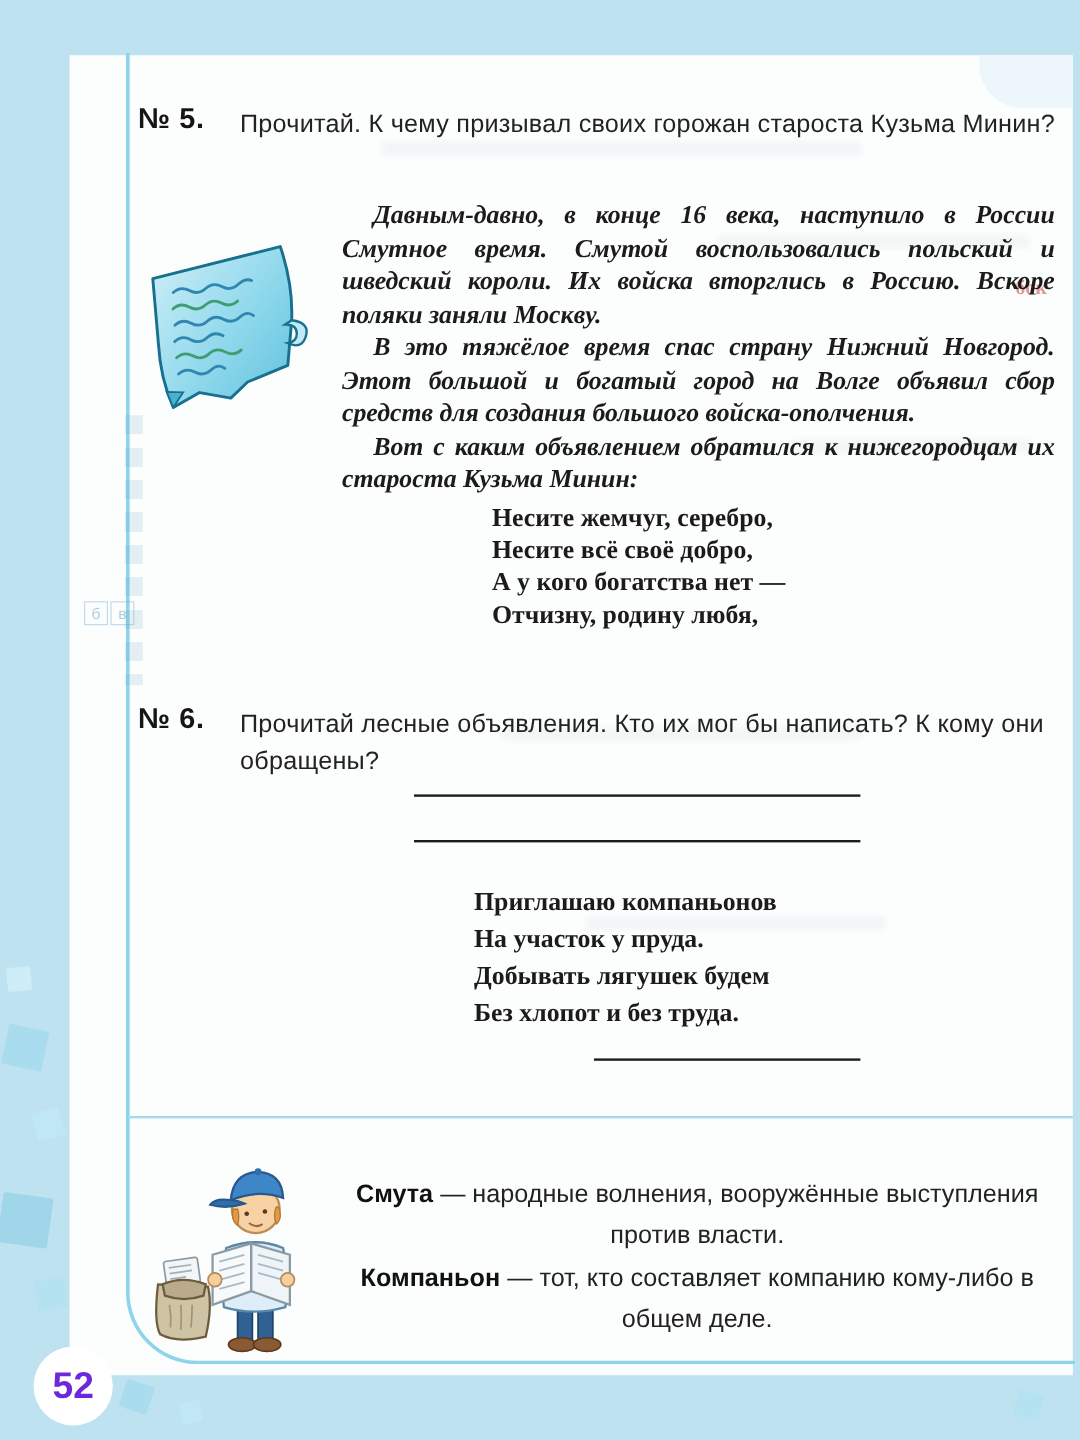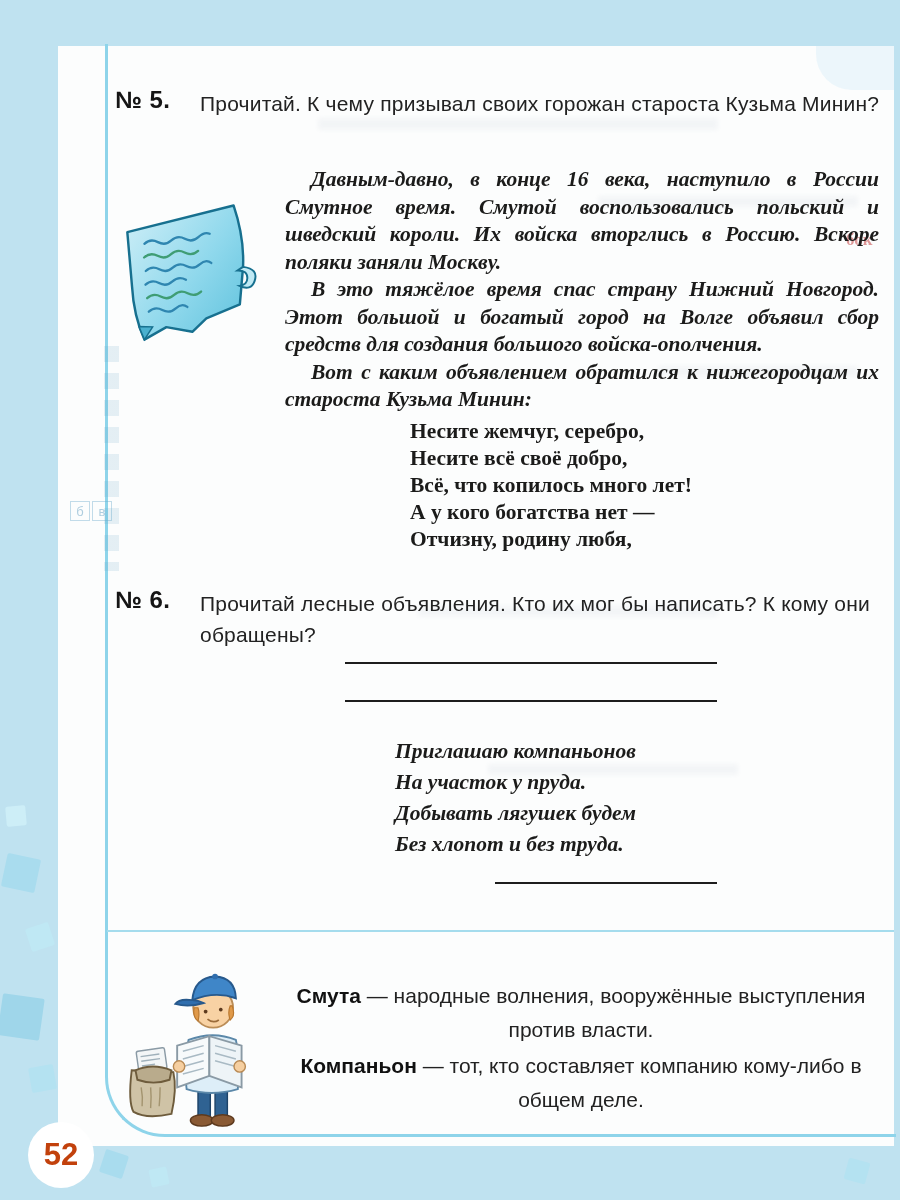--- a/index.html
+++ b/index.html
@@ -20,38 +20,38 @@
   .bleed-edge{position:absolute;color:#b91c1c;opacity:.45;font-weight:bold;font-size:17px;
               font-family:"Liberation Serif","DejaVu Serif",serif;}
   .tasknum{position:absolute;font-size:24px;font-weight:bold;color:#151515;letter-spacing:.5px;}
   .instr{position:absolute;font-size:21px;line-height:31px;color:#222;letter-spacing:.2px;}
   .serifbold{font-family:"Liberation Serif","DejaVu Serif",serif;font-weight:bold;color:#1b1b1a;}
   .passage{position:absolute;left:227px;top:120px;width:594px;font-size:21.5px;line-height:27.5px;
            text-align:justify;}
   .passage p{margin:0;text-indent:26px;font-style:italic;}
   .poem{position:absolute;font-size:21.5px;line-height:27px;}
   #poem1{left:352px;top:372px;}
-  #poem2{left:337px;top:690px;line-height:31px;font-style:italic;}
+  #poem2{left:337px;top:690px;line-height:31px;}
   #task5-label{left:57px;top:40px;}
   #task5-instr{left:142px;top:42px;width:684px;}
   #task6-label{left:57px;top:540px;}
   #task6-instr{left:142px;top:542px;width:684px;}
   #scroll-ill{position:absolute;left:48px;top:148px;width:165px;height:165px;}
   .answer-line{position:absolute;height:0;border-bottom:2px solid #1d1d1d;}
   #line1{left:287px;top:616px;width:372px;}
   #line2{left:287px;top:654px;width:372px;}
   #line3{left:437px;top:836px;width:222px;}
   .divider{position:absolute;left:49px;top:884px;width:787px;height:2px;background:#a5dced;}
   #boy-ill{position:absolute;left:60px;top:903px;width:160px;height:180px;}
   .gloss{position:absolute;left:222px;top:933px;width:602px;font-size:21px;line-height:34px;color:#222;}
   .gloss p{margin:0 0 2px 0;text-align:center;}
   .gloss b{font-weight:bold;color:#111;}
   .page-circle{position:absolute;left:28px;top:1122px;width:66px;height:66px;border-radius:50%;
                background:#ffffff;display:flex;align-items:center;justify-content:center;
-               font-size:31px;font-weight:bold;color:#c2410c;}
+               font-size:31px;font-weight:bold;color:#6d28d9;}
 </style>
 </head>
 <body>
 
 <div class="canvas">
 
   <div class="sq" style="left:6px;top:806px;width:20px;height:20px;background:#cdeef7;transform:rotate(-5deg);"></div>
   <div class="sq" style="left:4px;top:856px;width:34px;height:34px;background:#a9dcee;transform:rotate(12deg);"></div>
   <div class="sq" style="left:28px;top:925px;width:24px;height:24px;background:#bfe8f4;transform:rotate(-18deg);"></div>
   <div class="sq" style="left:0px;top:996px;width:42px;height:42px;background:#9fd6ea;transform:rotate(8deg);"></div>
@@ -104,21 +104,20 @@
 
     <div class="passage serifbold">
       <p>Давным-давно, в конце 16 века, наступило в России Смутное время. Смутой воспользовались польский и шведский короли. Их войска вторглись в Россию. Вскоре поляки заняли Москву.</p>
       <p>В это тяжёлое время спас страну Нижний Новгород. Этот большой и богатый город на Волге объявил сбор средств для создания большого войска-ополчения.</p>
       <p>Вот с каким объявлением обратился к нижегородцам их староста Кузьма Минин:</p>
     </div>
 
     <div class="poem serifbold" id="poem1">
       <div>Несите жемчуг, серебро,</div>
       <div>Несите всё своё добро,</div>
-      <div>Всё, что копилось много лет!</div>
       <div>А у кого богатства нет —</div>
       <div>Отчизну, родину любя,</div>
     </div>
 
     <div class="tasknum" id="task6-label">№ 6.</div>
     <div class="instr" id="task6-instr">Прочитай лесные объявления. Кто их мог бы написать? К кому они обращены?</div>
 
     <div class="answer-line" id="line1"></div>
     <div class="answer-line" id="line2"></div>
 

